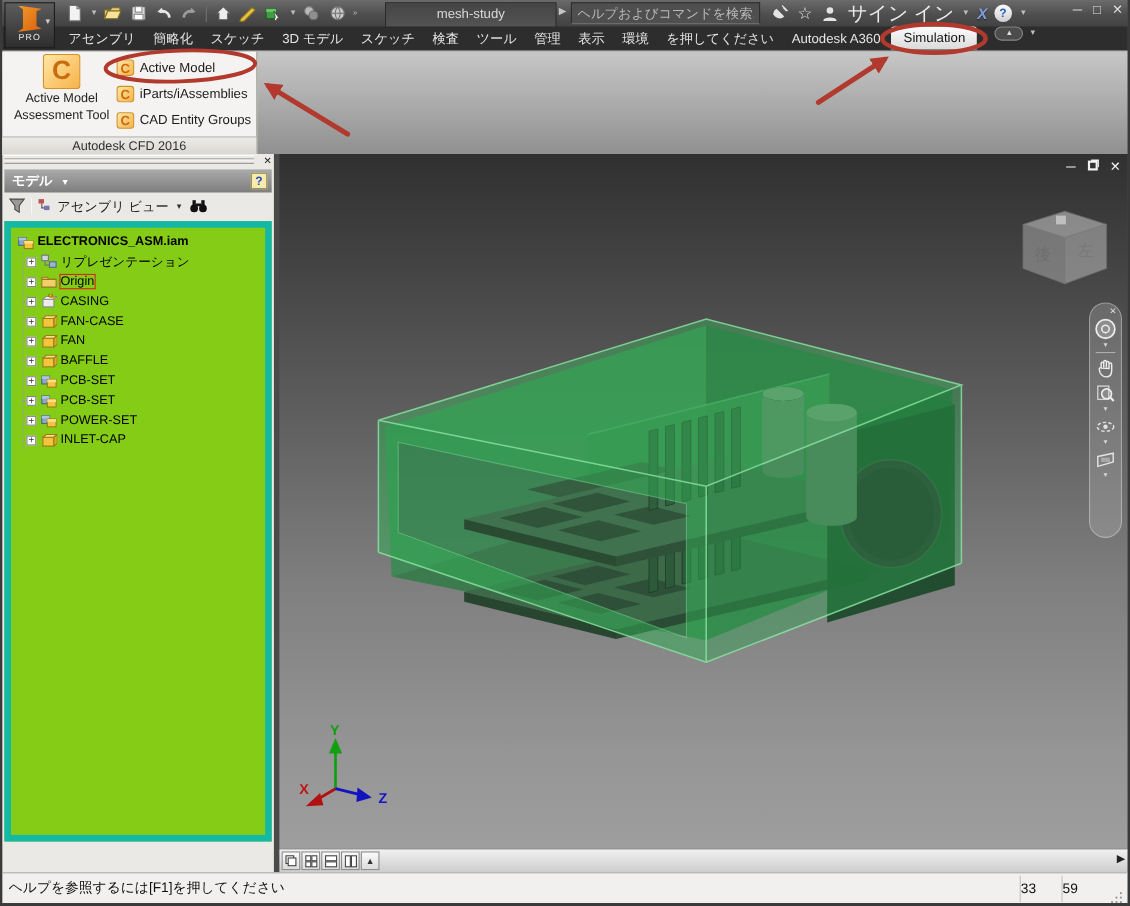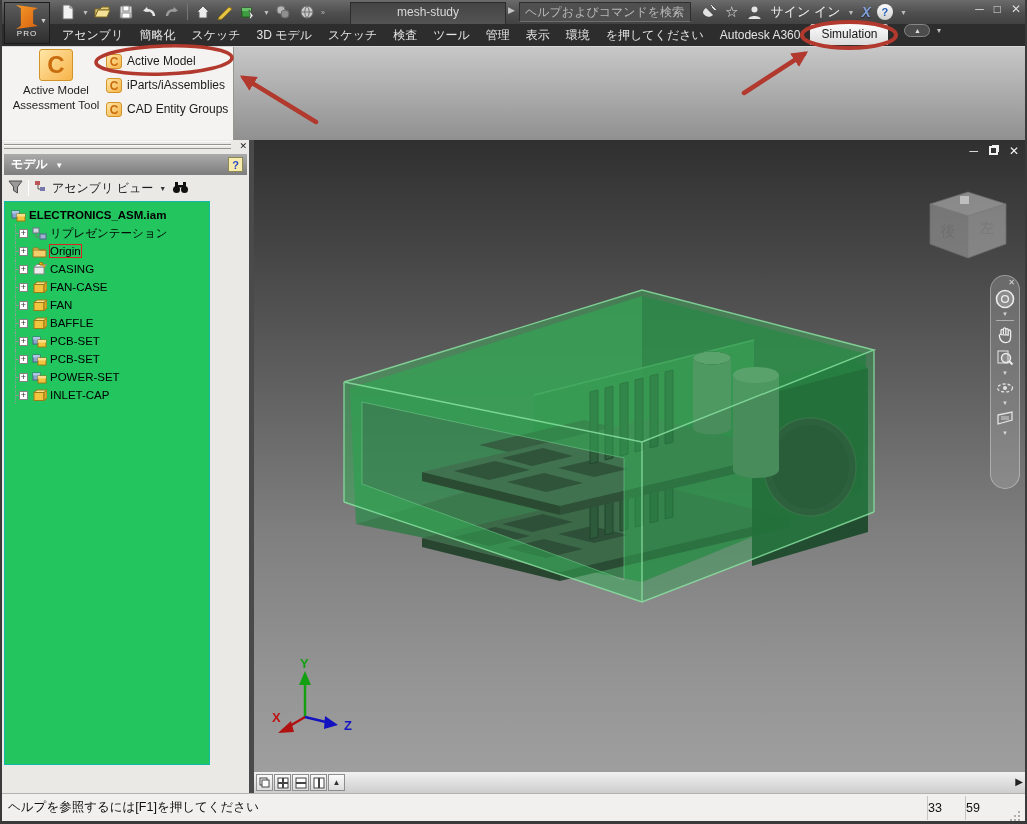--- a/index.html
+++ b/index.html
@@ -22,21 +22,21 @@
   .qcaret{color:#bdbdbd;font-size:7px;margin:0 1px;}
   .doc-title{position:absolute;left:348px;top:2px;width:156px;height:24px;
              background:linear-gradient(#454545,#545454);border:1px solid #2c2c2c;
              color:#d9d9d9;font-size:12px;text-align:center;line-height:19px;}
   .title-arrow{position:absolute;left:506px;top:5px;color:#c5c5c5;font-size:9px;}
   .searchbox{position:absolute;left:517px;top:2px;width:172px;height:20px;
              background:#4f4f4f;border:1px solid #2e2e2e;border-bottom-color:#6e6e6e;
              color:#b9b9b9;font-size:12px;padding:0 5px;outline:none;}
   .searchbox::placeholder{color:#b9b9b9;}
   .tb-icons{position:absolute;left:697px;top:1px;height:22px;display:flex;align-items:center;gap:6px;color:#e2e2e2;}
-  .signin{font-size:13px;color:#eaeaea;}
+  .signin{font-size:18px;color:#eaeaea;}
   .xlogo{font-weight:bold;font-size:14px;color:#7f9fd6;font-style:italic;text-shadow:0 1px 1px #223;}
   .helpq{width:16px;height:16px;border-radius:50%;background:linear-gradient(#fdfdfd,#cfcfcf);
          color:#2a62b8;font-weight:bold;font-size:11px;text-align:center;line-height:16px;}
   .winctl{position:absolute;right:8px;top:2px;display:flex;gap:10px;color:#dcdcdc;font-size:12px;z-index:7;}
   .winctl span{cursor:default;}
   
   .ribbon-tabrow{position:absolute;left:0;top:24px;width:1027px;height:22px;background:#2d2d2d;}
   .tabs{position:absolute;left:52px;top:0;height:22px;display:flex;align-items:flex-start;}
   .rtab{padding:0 8px;font-size:12px;color:#e4e4e4;line-height:22px;white-space:nowrap;}
   .rtab.active{background:linear-gradient(#fdfdfd,#dadada);color:#141414;border-radius:3px 3px 0 0;
@@ -70,22 +70,22 @@
   .btitle{position:absolute;left:2px;top:14px;width:243px;height:21px;
           background:linear-gradient(#ababab,#7d7d7d);color:#fff;font-weight:bold;font-size:12px;
           line-height:21px;padding-left:7px;}
   .btitle .caret{font-size:8px;margin-left:4px;font-weight:normal;}
   .bhelp{position:absolute;right:4px;top:3px;width:15px;height:15px;background:#f7ecae;
          border:1px solid #8e8a55;color:#2b47c6;font-weight:bold;font-size:11px;text-align:center;
          line-height:14px;}
   .btoolbar{position:absolute;left:2px;top:37px;width:243px;height:22px;display:flex;
             align-items:center;gap:5px;padding:0 4px;font-size:12px;color:#1c1c1c;}
   .vsep{width:1px;height:16px;background:#b5b3ae;border-right:1px solid #fff;}
-  .treebox{position:absolute;left:2px;top:61px;width:206px;height:564px;background:#22c55e;
-           border:1px solid #14b8a6;overflow:hidden;}
+  .treebox{position:absolute;left:2px;top:61px;width:243px;height:564px;background:#84cc16;
+           border:6px solid #14b8a6;overflow:hidden;}
   .tree{padding:4px 0 0 4px;}
   .trow{display:flex;align-items:center;height:18px;white-space:nowrap;}
   .trow .tlabel{font-size:11.5px;color:#000;margin-left:3px;}
   .trow.root .tlabel{font-weight:bold;}
   .conn{width:9px;height:18px;border-left:1px dotted #9a9a9a;position:relative;flex:none;margin-left:6px;}
   .conn::after{content:"";position:absolute;left:0;top:9px;width:8px;border-top:1px dotted #9a9a9a;}
   .plusbox{width:9px;height:9px;border:1px solid #848484;background:#fff;font-size:9px;
            line-height:7px;text-align:center;color:#333;flex:none;margin-left:-5px;margin-right:2px;z-index:1;}
   .plusbox.hidden{visibility:hidden;}
   .ticon{width:15px;height:14px;flex:none;margin-left:2px;}
@@ -279,20 +279,21 @@
         </div>
         <div class="sbtn">
           <span class="cfdlogo sm">C</span>
           <span>iParts/iAssemblies</span>
         </div>
         <div class="sbtn">
           <span class="cfdlogo sm">C</span>
           <span>CAD Entity Groups</span>
         </div>
       </div>
+      <div class="panel-footer">Autodesk CFD 2016</div>
     </div>
   </div>
 
   <div class="browser">
     <div class="dockbar">
       <div class="bar"></div>
         <div class="bar"></div>
       <span class="dock-close">✕</span>
     </div>
     <div class="btitle">

